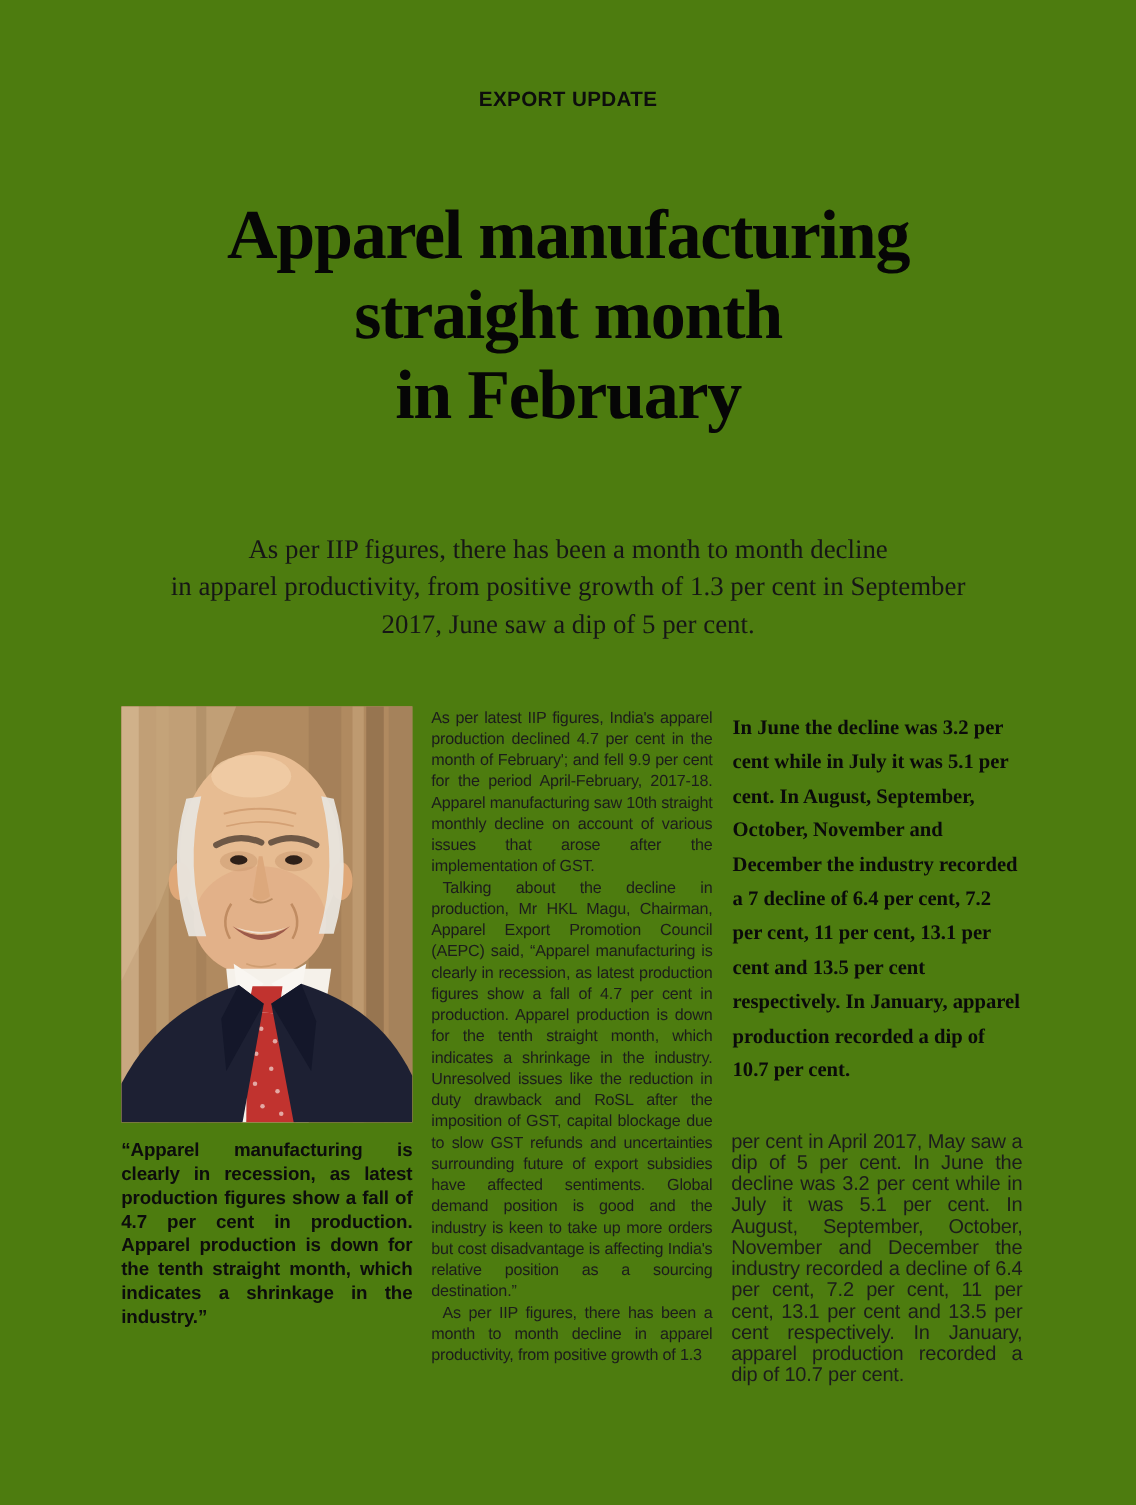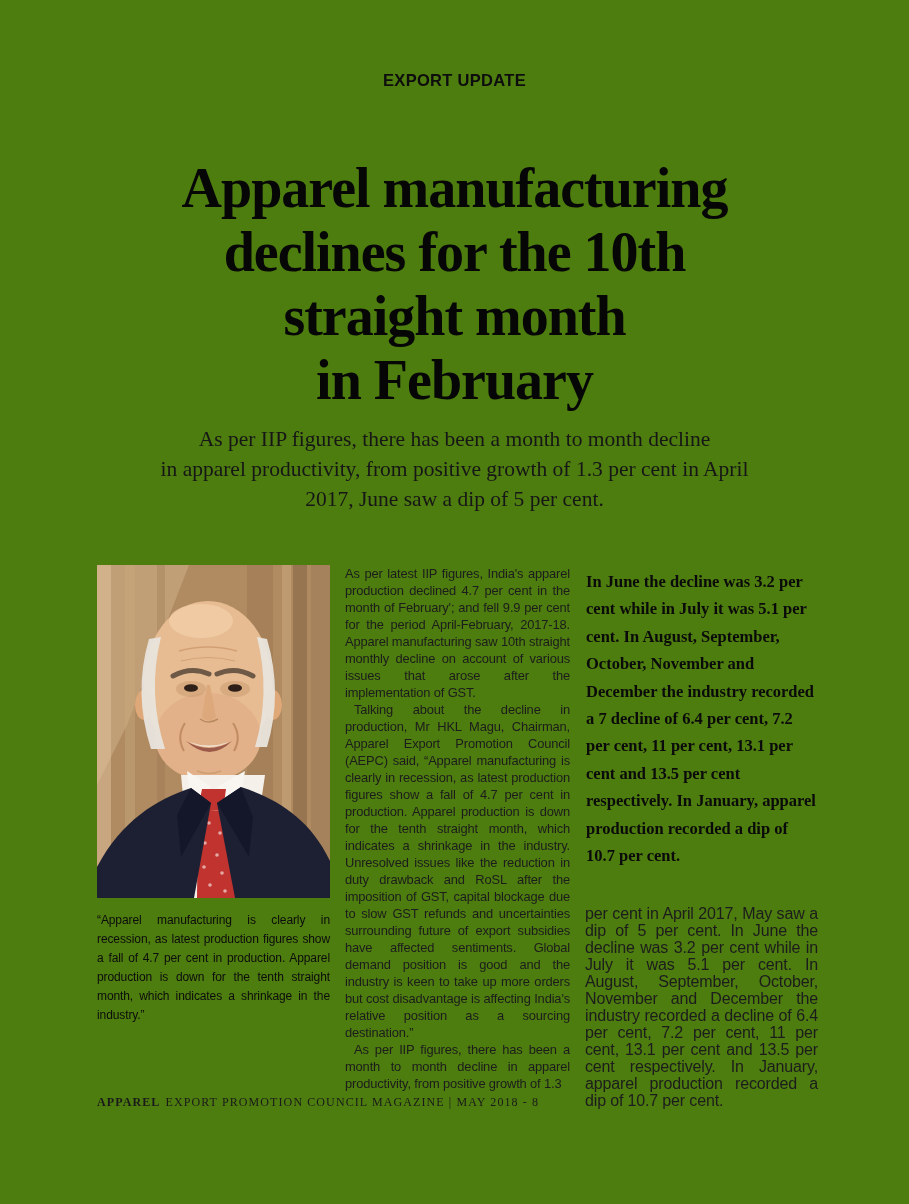--- a/index.html
+++ b/index.html
@@ -53,22 +53,22 @@
   }
   .col { position: relative; }
   .photo-frame {
     width: 233px; height: 333px;
     overflow: hidden;
     background: #b08a60;
   }
   .photo-frame svg { display: block; }
   .caption {
     margin-top: 13px;
-    font-weight: normal;
-    font-size: 12px;
+    font-weight: bold;
+    font-size: 15px;
     line-height: 19px;
     text-align: justify;
     color: #0c0c0c;
     letter-spacing: -0.1px;
   }
   .caption-attr {
     margin-top: 9px;
     font-weight: bold;
     font-size: 14px;
     line-height: 19px;
@@ -117,28 +117,27 @@
 </style>
 </head>
 <body>
 
 <div class="page">
 
   <div class="kicker">EXPORT UPDATE</div>
 
   <div class="headline">
     <div>Apparel manufacturing</div>
-    <div>declines for the 10th</div>
     <div>straight month</div>
     <div>in February</div>
   </div>
 
   <div class="deck">
     <div>As per IIP figures, there has been a month to month decline</div>
-    <div>in apparel productivity, from positive growth of 1.3 per cent in April</div>
+    <div>in apparel productivity, from positive growth of 1.3 per cent in September</div>
     <div>2017, June saw a dip of 5 per cent.</div>
   </div>
 
   <div class="columns">
 
     <div class="col">
       <div class="photo-frame">
         <svg width="233" height="333" viewBox="0 0 233 333" xmlns="http://www.w3.org/2000/svg">
 
           <rect x="0" y="0" width="233" height="333" fill="#b08a60"></rect>
@@ -216,17 +215,14 @@
       <p>As per IIP figures, there has been a month to month decline in apparel productivity, from positive growth of 1.3</p>
     </div>
 
     <div class="col">
       <div class="pull-quote">In June the decline was 3.2 per cent while in July it was 5.1 per cent. In August, September, October, November and December the industry recorded a 7 decline of 6.4 per cent, 7.2 per cent, 11 per cent, 13.1 per cent and 13.5 per cent respectively. In January, apparel production recorded a dip of 10.7 per cent.</div>
       <div class="col3-lower">per cent in April 2017, May saw a dip of 5 per cent. In  June the decline was 3.2 per cent while in July it was 5.1 per cent. In August, September, October, November and December the industry recorded a decline of 6.4 per cent, 7.2 per cent, 11 per cent, 13.1 per cent and 13.5 per cent respectively. In January, apparel production recorded a dip of 10.7 per cent.</div>
     </div>
 
   </div>
 
-  <div class="footer">
-    <span class="brand">APPAREL</span><span class="rest">EXPORT PROMOTION COUNCIL MAGAZINE | MAY 2018 - 8</span>
-  </div>
 
 </div>
 
 </body></html>

